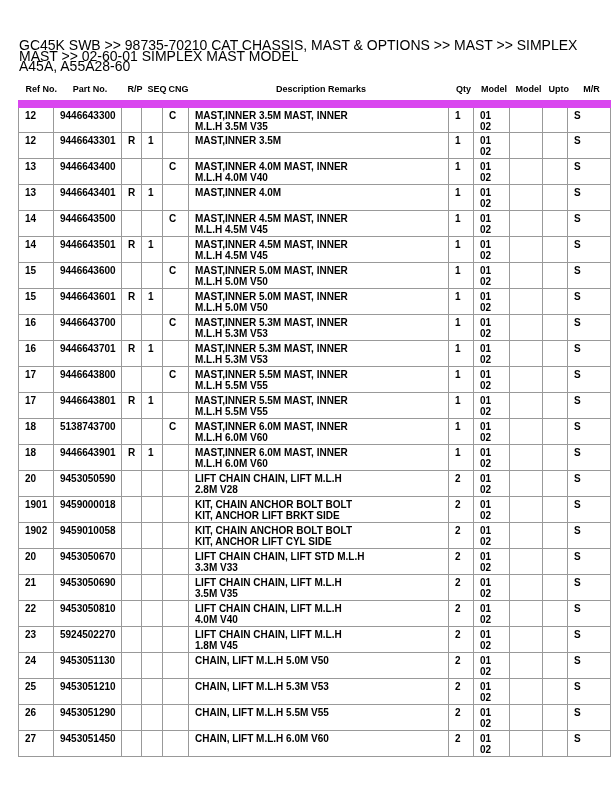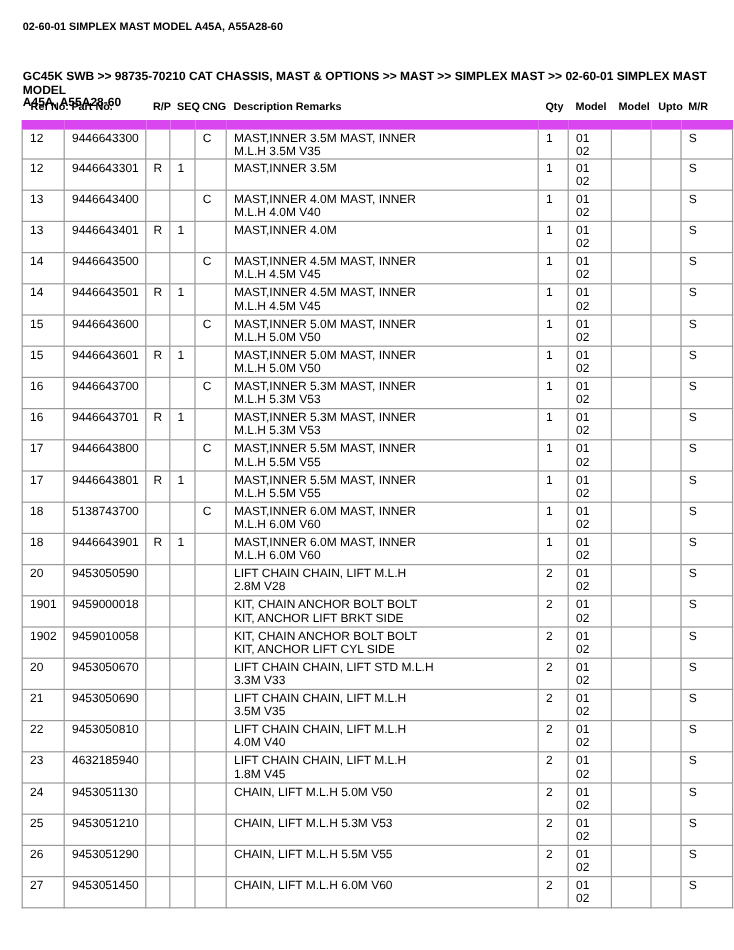--- a/index.html
+++ b/index.html
@@ -11,55 +11,54 @@
     color:#000;
     overflow:hidden;
   }
   .title{
     position:absolute;left:19px;top:17px;
     font-size:9px;font-weight:bold;line-height:10.5px;
     letter-spacing:0px; white-space:nowrap;
   }
   .breadcrumb{
     position:absolute;left:19px;top:40px;right:10px;
-    font-size:10px;font-weight:bold;line-height:10.5px;margin-top:20px;
+    font-size:14px;font-weight:normal;line-height:10.5px;
   }
   table.parts{
     position:absolute;left:18px;top:84px;
     width:592px;
     border-collapse:collapse;
     table-layout:fixed;
   }
   table.parts th{
     font-size:9px;font-weight:bold;
-    text-align:left;vertical-align:bottom;
+    text-align:center;vertical-align:bottom;
     padding:0 1px 6px 6px;
     border:none;
     border-bottom:8px solid #d946ef;
     white-space:nowrap;
     overflow:visible;
   }
   table.parts th.th-ref{padding-left:7px;}
   table.parts td{
     border:1px solid #999;
     vertical-align:top;
     font-size:10px;line-height:11px;
     padding:2px 2px 0 6px;
     overflow:hidden;
     white-space:nowrap;
   }
-  table.parts tbody tr{height:26px;}
+  table.parts tbody tr{height:26px;font-weight:bold;}
   table.parts td div{white-space:nowrap;}
 </style>
 </head>
 <body>
 
 <div class="page">
 
-  <div class="title">02-60-01 SIMPLEX MAST MODEL A45A, A55A28-60</div>
 
   <div class="breadcrumb">
     <div>GC45K SWB &gt;&gt; 98735-70210 CAT CHASSIS, MAST &amp; OPTIONS &gt;&gt; MAST &gt;&gt; SIMPLEX MAST &gt;&gt; 02-60-01 SIMPLEX MAST MODEL</div>
     <div>A45A, A55A28-60</div>
   </div>
 
   <table class="parts">
     <colgroup>
       <col style="width:35px">
       <col style="width:68px">
@@ -825,21 +824,21 @@
           </td>
           <td>
             <div>S</div>
           </td>
         </tr>
         <tr>
           <td>
             <div>23</div>
           </td>
           <td>
-            <div>4632185940</div>
+            <div>5924502270</div>
           </td>
           <td>
             <div></div>
           </td>
           <td>
             <div></div>
           </td>
           <td>
             <div></div>
           </td>

